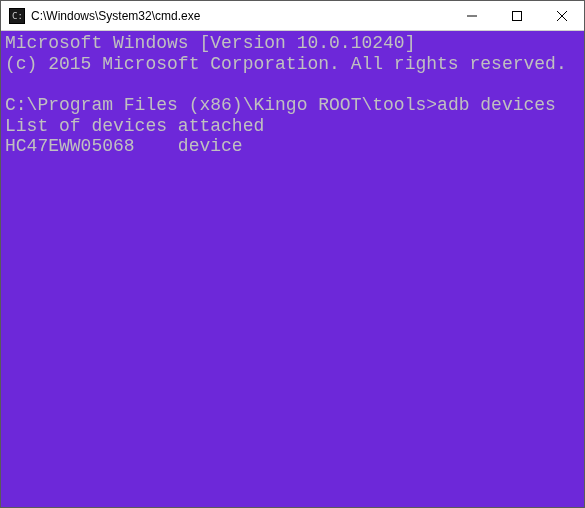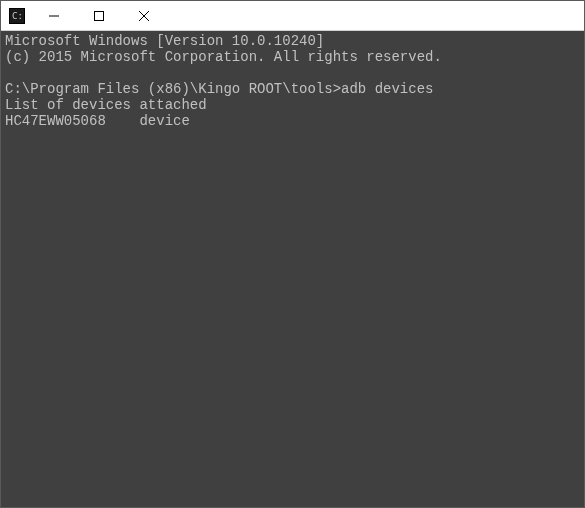--- a/index.html
+++ b/index.html
@@ -61,24 +61,24 @@
       font-size: 10px;
       color: #000;
       cursor: default;
     }
     .win-btn svg {
       width: 10px;
       height: 10px;
     }
     .terminal {
       flex: 1;
-      background: #404040;
+      background: #6d28d9;
       color: #c0c0c0;
       font-family: "Consolas", "Courier New", monospace;
-      font-size: 14px;
+      font-size: 18px;
       line-height: 1.15;
       padding: 2px 4px;
       white-space: pre;
       overflow: hidden;
     }
     .prompt-line {
       white-space: pre;
     }
   </style>
 </head>
@@ -86,20 +86,21 @@
 
 <div class="window">
   <div class="titlebar">
     <span class="titlebar-icon">
       <svg viewBox="0 0 16 16">
         <rect x="0" y="0" width="16" height="16" fill="#000"></rect>
         <rect x="1" y="1" width="14" height="14" fill="#1a1a1a"></rect>
         <text x="3" y="11" font-size="9" fill="#ccc" font-family="monospace">C:</text>
       </svg>
     </span>
+    <span class="titlebar-text">C:\Windows\System32\cmd.exe</span>
     <div class="window-controls">
       <div class="win-btn">
         <svg viewBox="0 0 10 10">
             <line x1="0" y1="5" x2="10" y2="5" stroke="#000" stroke-width="1"></line>
           </svg>
       </div>
       <div class="win-btn">
         <svg viewBox="0 0 10 10">
             <rect x="0.5" y="0.5" width="9" height="9" fill="none" stroke="#000" stroke-width="1"></rect>
           </svg>

